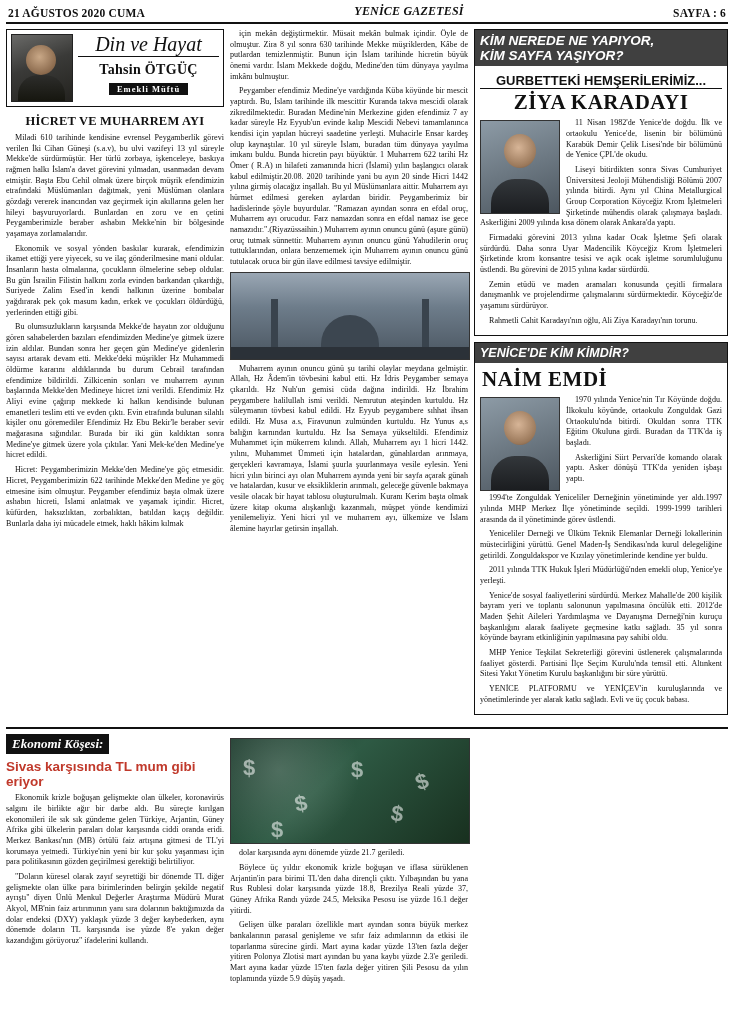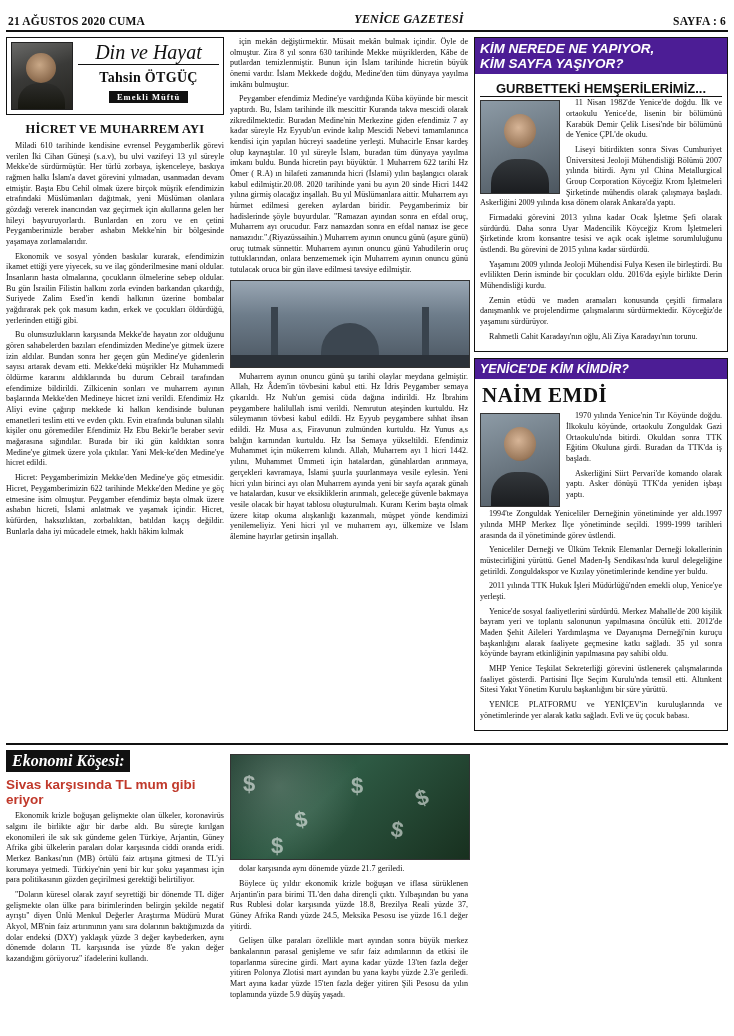--- a/index.html
+++ b/index.html
@@ -7,21 +7,21 @@
     width:734px;height:1036px;
     background:#ffffff;
     font-family:"Liberation Serif", serif;
     color:#111;
     position:relative;
     overflow:hidden;
   }
   .page{
     width:734px;height:1036px;
     box-sizing:border-box;
-    padding:12px 6px 6px 6px;
+    padding:4px 6px 6px 6px;
     position:relative;
   }
   
   .masthead{
     display:flex;align-items:flex-end;justify-content:space-between;
     font-family:"Liberation Serif", serif;
     font-weight:bold;
     font-size:11.5px;
     letter-spacing:.2px;
     padding:0 2px 3px 2px;
@@ -99,21 +99,21 @@
   .inline-photo .min1,.inline-photo .min2{
     position:absolute;bottom:8px;width:7px;height:52px;background:#39434d;
   }
   .inline-photo .min1{left:40px;} .inline-photo .min2{right:40px;}
   .inline-photo .ground{
     position:absolute;left:0;right:0;bottom:0;height:12px;background:#2b3138;
   }
   
   .redbox{border:1.5px solid #111;margin-bottom:6px;}
   .redbar{
-    background:#4c1d95;color:#fff;font-weight:bold;
+    background:#404040;color:#fff;font-weight:bold;
     font-family:"Liberation Sans", sans-serif;
     font-size:13.5px;line-height:1.12;padding:3px 5px;
     font-style:italic;
   }
   .redbar.small{font-size:12.5px;}
   .boxpad{padding:4px 5px 5px 5px;}
   .kicker{
     font-weight:bold;font-size:13px;text-align:center;margin:3px 0 1px 0;
     font-family:"Liberation Sans", sans-serif;
   }
@@ -136,21 +136,21 @@
     background:linear-gradient(#33373b,#1b1d20);border-radius:24px 24px 0 0;
   }
   .clearer{clear:both;}
   
   .bottom{
     margin-top:6px;border-top:2px solid #111;padding-top:5px;
     display:grid;grid-template-columns:218px 238px 1fr;gap:6px;
   }
   .eko-title{
     background:#111;color:#fff;font-weight:bold;font-style:italic;
-    font-size:16px;padding:2px 6px;display:inline-block;
+    font-size:13px;padding:2px 6px;display:inline-block;
     font-family:"Liberation Serif", serif;
   }
   .eko-sub{
     color:#c0392b;font-weight:bold;font-size:13.5px;margin:5px 0 4px 0;
     font-family:"Liberation Sans", sans-serif;
   }
   .money-photo{
     width:100%;height:104px;margin:4px 0;border:1px solid #333;
     background:
       radial-gradient(circle at 20% 30%, rgba(255,255,255,.18), transparent 40%),
@@ -217,27 +217,27 @@
 
     <div class="col col3">
 
       <div class="redbox">
         <div class="redbar">
           <div>KİM NEREDE NE YAPIYOR,</div>
           <div>KİM SAYFA YAŞIYOR?</div>
         </div>
         <div class="boxpad">
           <div class="kicker hdr-rule">GURBETTEKİ HEMŞERİLERİMİZ...</div>
+          <div class="bigname">ZİYA KARADAYI</div>
           <div class="body">
             <div class="portrait"></div>
             <p>11 Nisan 1982'de Yenice'de doğdu. İlk ve ortaokulu Yenice'de, lisenin bir bölümünü Karabük Demir Çelik Lisesi'nde bir bölümünü de Yenice ÇPL'de okudu.</p>
             <p>Liseyi bitirdikten sonra Sivas Cumhuriyet Üniversitesi Jeoloji Mühendisliği Bölümü 2007 yılında bitirdi. Aynı yıl China Metallurgical Group Corporation Köyceğiz Krom İşletmeleri Şirketinde mühendis olarak çalışmaya başladı. Askerliğini 2009 yılında kısa dönem olarak Ankara'da yaptı.</p>
             <div class="clearer"></div>
             <p>Firmadaki görevini 2013 yılına kadar Ocak İşletme Şefi olarak sürdürdü. Daha sonra Uyar Madencilik Köyceğiz Krom İşletmeleri Şirketinde krom konsantre tesisi ve açık ocak işletme sorumluluğunu üstlendi. Bu görevini de 2015 yılına kadar sürdürdü.</p>
-            <p>Yaşamını 2009 yılında Jeoloji Mühendisi Fulya Kesen ile birleştirdi. Bu evlilikten Derin isminde bir çocukları oldu. 2016'da eşiyle birlikte Derin Mühendisliği kurdu.</p>
             <p>Zemin etüdü ve maden aramaları konusunda çeşitli firmalara danışmanlık ve projelendirme çalışmalarını sürdürmektedir. Köyceğiz'de yaşamını sürdürüyor.</p>
             <p>Rahmetli Cahit Karadayı'nın oğlu, Ali Ziya Karadayı'nın torunu.</p>
           </div>
         </div>
       </div>
 
       <div class="redbox">
         <div class="redbar small">YENİCE'DE KİM KİMDİR?</div>
         <div class="boxpad">
           <div class="bigname left">NAİM EMDİ</div>

